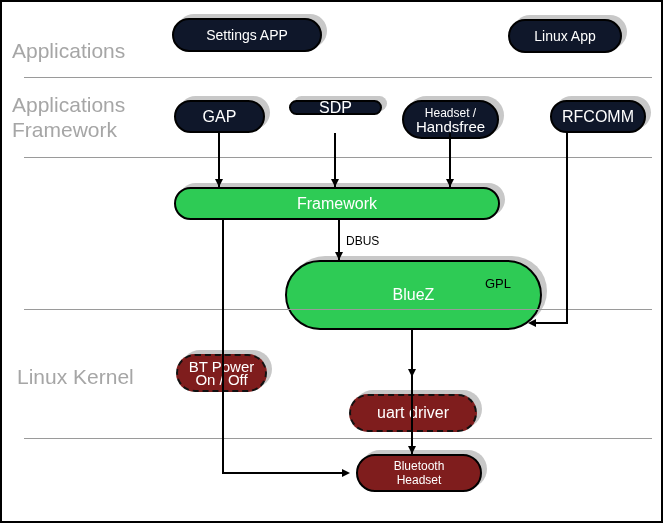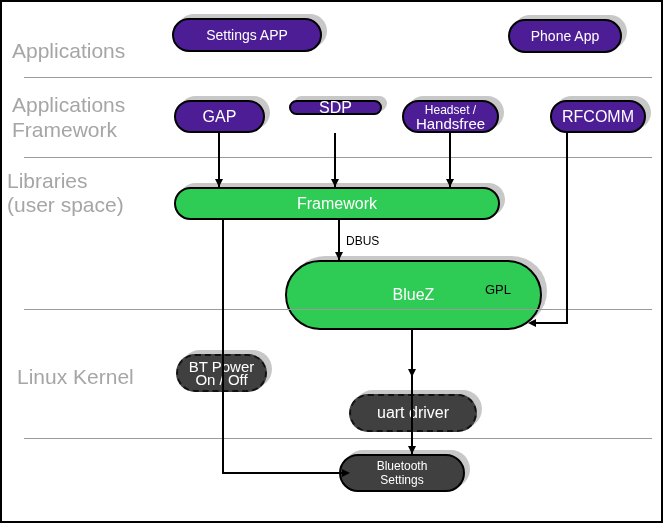--- a/index.html
+++ b/index.html
@@ -13,74 +13,70 @@
     text-align:left;white-space:nowrap;z-index:1;
   }
   .divider{position:absolute;left:22px;width:628px;height:1px;background:#9a9a9a;z-index:3;}
   .pill{
     position:absolute;border:2px solid #000;border-radius:999px;
     display:flex;flex-direction:column;align-items:center;justify-content:center;
     color:#fff;text-align:center;z-index:2;box-sizing:border-box;
     box-shadow:5px -4px 0 0 #c8c8c8;
   }
   .pill span{position:relative;z-index:5;}
-  .blue{background:#4c1d95;}
+  .blue{background:#0f172a;}
   .green{background:#2ECB55;}
-  .red{background:#404040;}
+  .red{background:#7f1d1d;}
   .dashed{border-style:dashed;border-width:2px;border-color:#111;}
   .t14{font-size:14px;}
   .t13{font-size:16px;}
   .t12{font-size:12px;line-height:14px;}
   .t11{font-size:15px;line-height:13px;}
   .vl{position:absolute;width:2px;background:#000;z-index:4;}
   .hl{position:absolute;height:2px;background:#000;z-index:4;}
   .arr-d{position:absolute;width:0;height:0;border-left:4px solid transparent;
     border-right:4px solid transparent;border-top:8px solid #000;z-index:4;}
   .arr-l{position:absolute;width:0;height:0;border-top:4px solid transparent;
     border-bottom:4px solid transparent;border-right:8px solid #000;z-index:4;}
   .arr-r{position:absolute;width:0;height:0;border-top:4px solid transparent;
     border-bottom:4px solid transparent;border-left:8px solid #000;z-index:4;}
   .edge-label{position:absolute;color:#000;font-size:12px;z-index:4;white-space:nowrap;}
-  .gpl{position:absolute;left:483px;top:280px;color:#000;font-size:13px;z-index:5;}
+  .gpl{position:absolute;left:483px;top:274px;color:#000;font-size:13px;z-index:5;}
 </style>
 </head>
 <body>
 
 <div class="canvas">
 
   <div class="divider" style="top:75px"></div>
   <div class="divider" style="top:155px"></div>
   <div class="divider" style="top:307px"></div>
   <div class="divider" style="top:436px"></div>
 
   <div class="row-label" style="left:10px;top:36px;width:160px">Applications</div>
   <div class="row-label" style="left:10px;top:90px;width:160px">
     <div>Applications</div>
     <div>Framework</div>
   </div>
-  <div class="row-label" style="left:5px;top:167px;width:155px;line-height:24px">
-    <div>Libraries</div>
-    <div>(user space)</div>
-  </div>
   <div class="row-label" style="left:15px;top:362px;width:140px">Linux Kernel</div>
 
   <div class="pill blue t14" style="left:170px;top:16px;width:150px;height:34px">
     <span>Settings APP</span>
   </div>
   <div class="pill blue t14" style="left:506px;top:17px;width:114px;height:34px">
-    <span>Phone App</span>
+    <span>Linux App</span>
   </div>
 
   <div class="pill blue t13" style="left:172px;top:98px;width:91px;height:33px">
     <span>GAP</span>
   </div>
   <div class="pill blue t13" style="left:287px;top:98px;width:93px;height:15px">
     <span>SDP</span>
   </div>
-  <div class="pill blue" style="left:400px;top:98px;width:97px;height:33px">
+  <div class="pill blue" style="left:400px;top:98px;width:97px;height:39px">
     <span class="t12">Headset /</span>
     <span class="t11">Handsfree</span>
   </div>
   <div class="pill blue t13" style="left:548px;top:98px;width:96px;height:33px">
     <span>RFCOMM</span>
   </div>
 
   <div class="pill green t13" style="left:172px;top:185px;width:326px;height:33px">
     <span>Framework</span>
   </div>
@@ -90,23 +86,23 @@
   <div class="gpl">GPL</div>
 
   <div class="pill red dashed" style="left:174px;top:352px;width:91px;height:38px">
     <span class="t11">BT Power</span>
     <span class="t11">On / Off</span>
   </div>
   <div class="pill red dashed t13" style="left:347px;top:392px;width:128px;height:38px">
     <span>uart driver</span>
   </div>
 
-  <div class="pill red" style="left:337px;top:452px;width:126px;height:38px">
+  <div class="pill red" style="left:354px;top:452px;width:126px;height:38px">
     <span class="t12">Bluetooth</span>
-    <span class="t12">Settings</span>
+    <span class="t12">Headset</span>
   </div>
 
   <div class="vl" style="left:216px;top:131px;height:54px"></div>
   <div class="arr-d" style="left:213px;top:177px"></div>
   <div class="vl" style="left:332px;top:131px;height:54px"></div>
   <div class="arr-d" style="left:329px;top:177px"></div>
   <div class="vl" style="left:447px;top:131px;height:54px"></div>
   <div class="arr-d" style="left:444px;top:177px"></div>
 
   <div class="vl" style="left:564px;top:131px;height:191px"></div>

